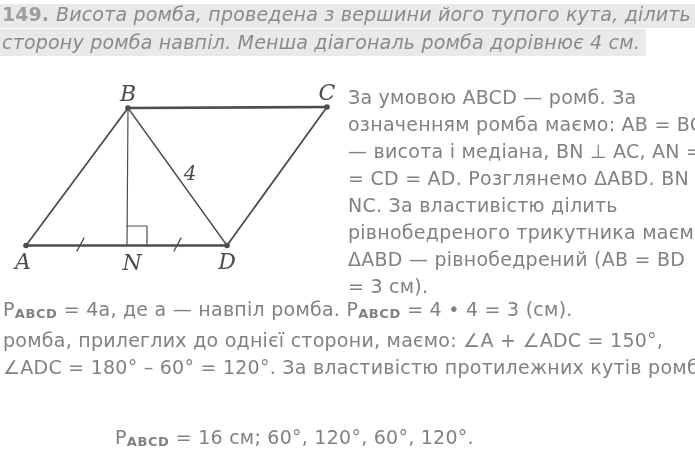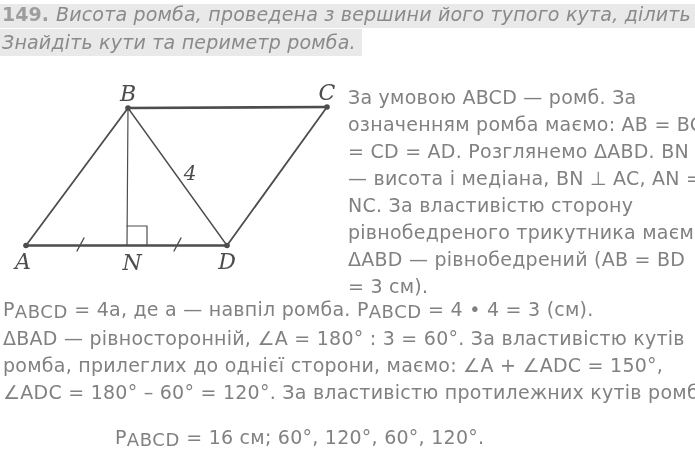--- a/index.html
+++ b/index.html
@@ -15,35 +15,35 @@
   .num{font-style:normal;font-weight:700;font-size:19px;color:#9e9e9e;margin-right:7px;}
   .diagram{position:absolute;left:0;top:80px;}
   .rightcol{position:absolute;left:348px;top:84px;width:347px;
     font-size:19px;color:#818181;letter-spacing:0.25px;}
   .rightcol .tline{line-height:27px;white-space:nowrap;}
   .bottom{position:absolute;left:3px;top:296px;width:692px;
     font-size:19px;color:#818181;letter-spacing:0.25px;}
   .bottom .tline{line-height:27px;white-space:nowrap;}
   .answer{position:absolute;left:115px;top:424px;
     font-size:19px;color:#818181;letter-spacing:0.25px;line-height:27px;white-space:nowrap;}
-  .psub{font-size:18px;font-weight:400;vertical-align:-2px;letter-spacing:0.6px;text-align:right;}
+  .psub{font-size:13px;font-weight:700;vertical-align:-2px;letter-spacing:0.6px;text-align:right;}
   .dlabel{font-family:"DejaVu Serif","Liberation Serif",serif;
     font-style:italic;font-size:22px;fill:#4d4d4d;}
   .dnum{font-family:"DejaVu Serif","Liberation Serif",serif;
     font-style:italic;font-size:20px;fill:#4d4d4d;}
 </style>
 </head>
 <body>
 
 <div class="problem">
   <div class="pline">
     <span class="hl"><span class="num">149.</span><span class="it">Висота ромба, проведена з вершини його тупого кута, ділить</span></span>
   </div>
   <div class="pline">
-    <span class="hl it">Знайдіть кути та периметр ромба.</span>
+    <span class="hl it">сторону ромба навпіл. Менша діагональ ромба дорівнює 4 см.</span>
   </div>
 </div>
 
 <svg class="diagram" width="350" height="212" viewBox="0 80 350 212">
   <g stroke="#4d4d4d" fill="none" stroke-linecap="round">
     <line x1="128" y1="108" x2="327" y2="107" stroke-width="2.6"></line>
     <line x1="26" y1="245.5" x2="227" y2="245.5" stroke-width="2.6"></line>
     <line x1="26" y1="245.5" x2="128" y2="108" stroke-width="1.8"></line>
     <line x1="227" y1="245.5" x2="327" y2="107" stroke-width="1.8"></line>
     <line x1="128" y1="108" x2="227" y2="245.5" stroke-width="1.4"></line>
@@ -62,28 +62,27 @@
   <text class="dlabel" x="327" y="100" text-anchor="middle">C</text>
   <text class="dlabel" x="23" y="269" text-anchor="middle">A</text>
   <text class="dlabel" x="132" y="270" text-anchor="middle">N</text>
   <text class="dlabel" x="227" y="269" text-anchor="middle">D</text>
   <text class="dnum" x="190" y="180" text-anchor="middle">4</text>
 </svg>
 
 <div class="rightcol">
     <div class="tline">За умовою ABCD — ромб. За</div>
     <div class="tline">означенням ромба маємо: AB = BC</div>
+    <div class="tline">— висота і медіана, BN ⊥ AC, AN =</div>
     <div class="tline">= CD = AD. Розглянемо ΔABD. BN</div>
-    <div class="tline">— висота і медіана, BN ⊥ AC, AN =</div>
-    <div class="tline">NC. За властивістю сторону</div>
+    <div class="tline">NC. За властивістю ділить</div>
     <div class="tline">рівнобедреного трикутника маємо:</div>
     <div class="tline">ΔABD — рівнобедрений (AB = BD</div>
     <div class="tline">= 3 см).</div>
   </div>
 
 <div class="bottom">
     <div class="tline"><span>P</span><span class="psub">ABCD</span><span> = 4a, де a — навпіл ромба. </span><span>P</span><span class="psub">ABCD</span><span> = 4 • 4 = 3 (см).</span></div>
-    <div class="tline"><span>ΔBAD — рівносторонній, ∠A = 180° : 3 = 60°. За властивістю кутів</span></div>
     <div class="tline"><span>ромба, прилеглих до однієї сторони, маємо: ∠A + ∠ADC = 150°,</span></div>
     <div class="tline"><span>∠ADC = 180° – 60° = 120°. За властивістю протилежних кутів ромба</span></div>
   </div>
 
 <div class="answer"><span>P</span><span class="psub">ABCD</span><span> = 16 см; 60°, 120°, 60°, 120°.</span></div>
 
 </body></html>

